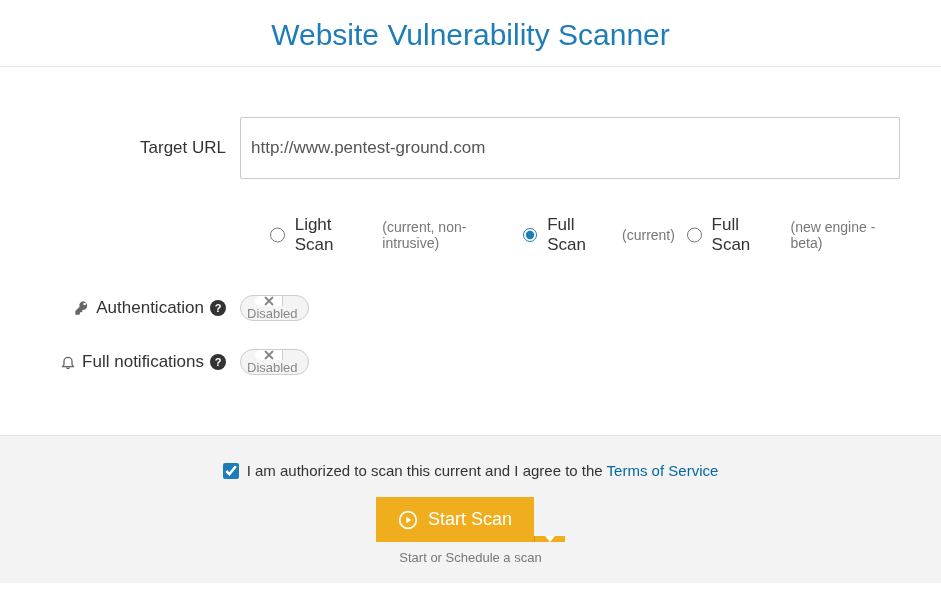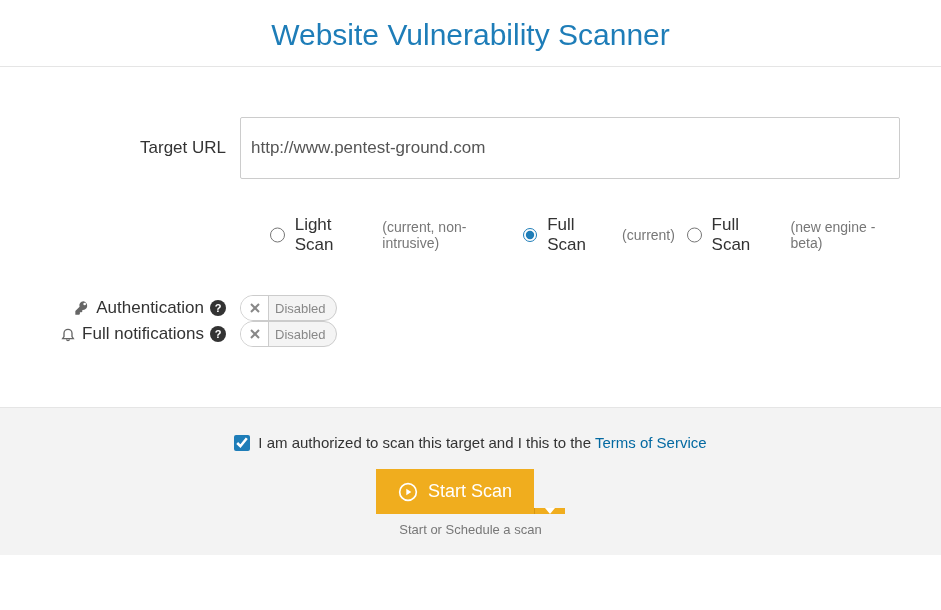--- a/index.html
+++ b/index.html
@@ -20,20 +20,21 @@
       font-size: 30px;
       font-weight: 400;
       color: #1e7db8;
     }
     .content {
       padding: 50px 40px 0;
     }
     .row {
       display: flex;
       align-items: center;
+      margin-bottom: 28px;
     }
     .label-col {
       width: 200px;
       text-align: right;
       padding-right: 14px;
       display: flex;
       justify-content: flex-end;
       align-items: center;
       gap: 6px;
     }
@@ -99,20 +100,21 @@
     }
     .toggle-pill {
       display: inline-flex;
       align-items: center;
       border: 1px solid #ccc;
       border-radius: 14px;
       background: #f4f4f4;
       height: 26px;
       padding-right: 10px;
       cursor: pointer;
+      flex-direction: column;
     }
     .toggle-knob {
       display: inline-flex;
       align-items: center;
       justify-content: center;
       width: 28px;
       height: 24px;
       border-right: 1px solid #ccc;
       border-radius: 12px 0 0 12px;
       color: #888;
@@ -257,21 +259,21 @@
       <span class="toggle-text">Disabled</span>
     </div>
   </div>
 
 </div>
 
 <div class="footer">
   <label class="consent">
     <input type="checkbox" checked="" style="">
     <span>
-      <span>I am authorized to scan this target and I this to the </span><a href="#">Terms of Service</a>
+      <span>I am authorized to scan this current and I agree to the </span><a href="#">Terms of Service</a>
     </span>
   </label>
   <div>
     <div class="btn-group">
       <button class="start-btn">
         <span>
           <svg width="20" height="20" viewBox="0 0 24 24" fill="currentColor">
               <circle cx="12" cy="12" r="10" fill="none" stroke="currentColor" stroke-width="2"></circle>
               <polygon points="10,8 16,12 10,16" fill="currentColor"></polygon>
             </svg>

